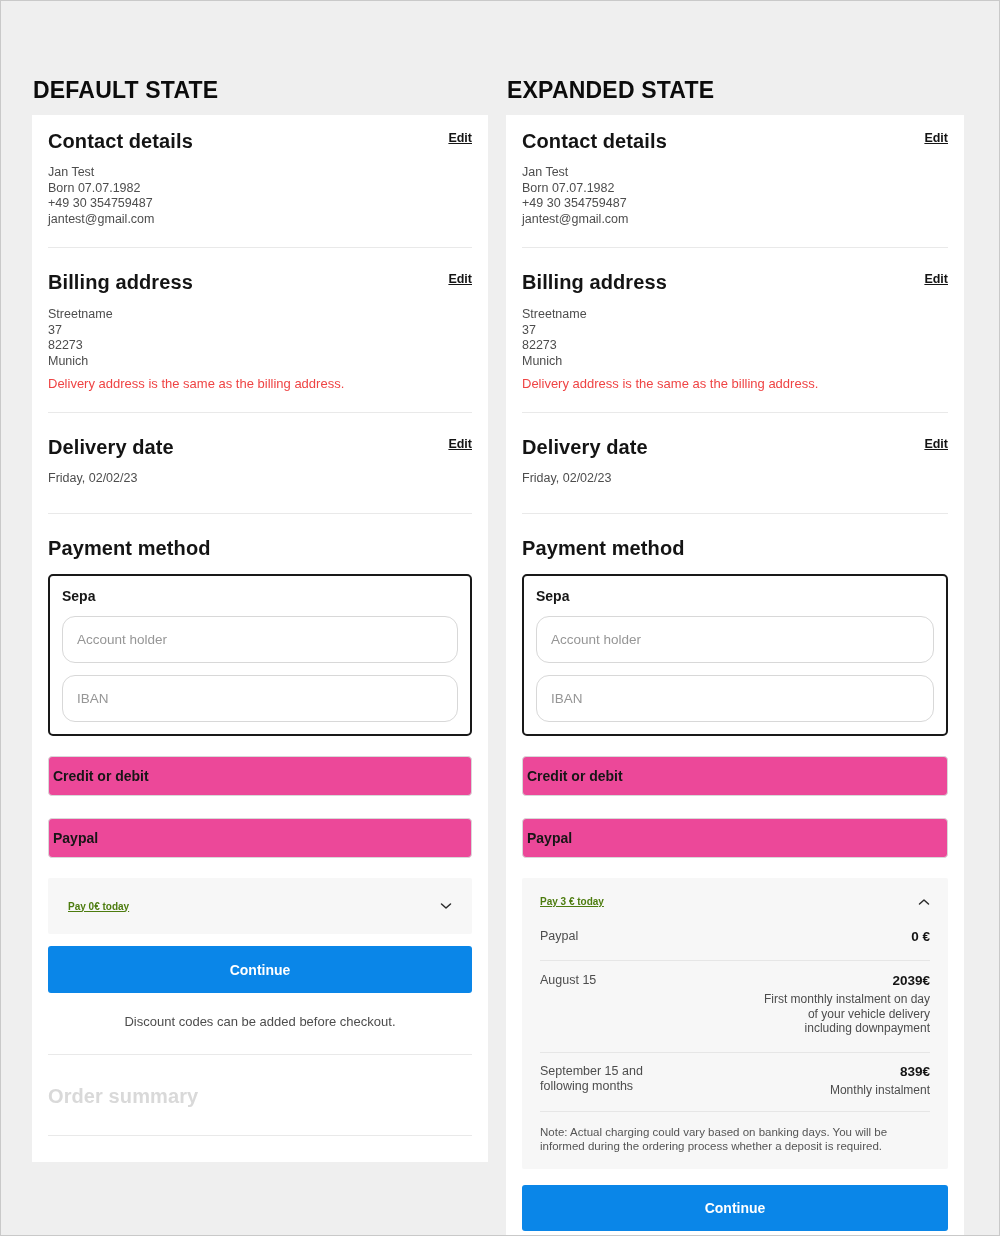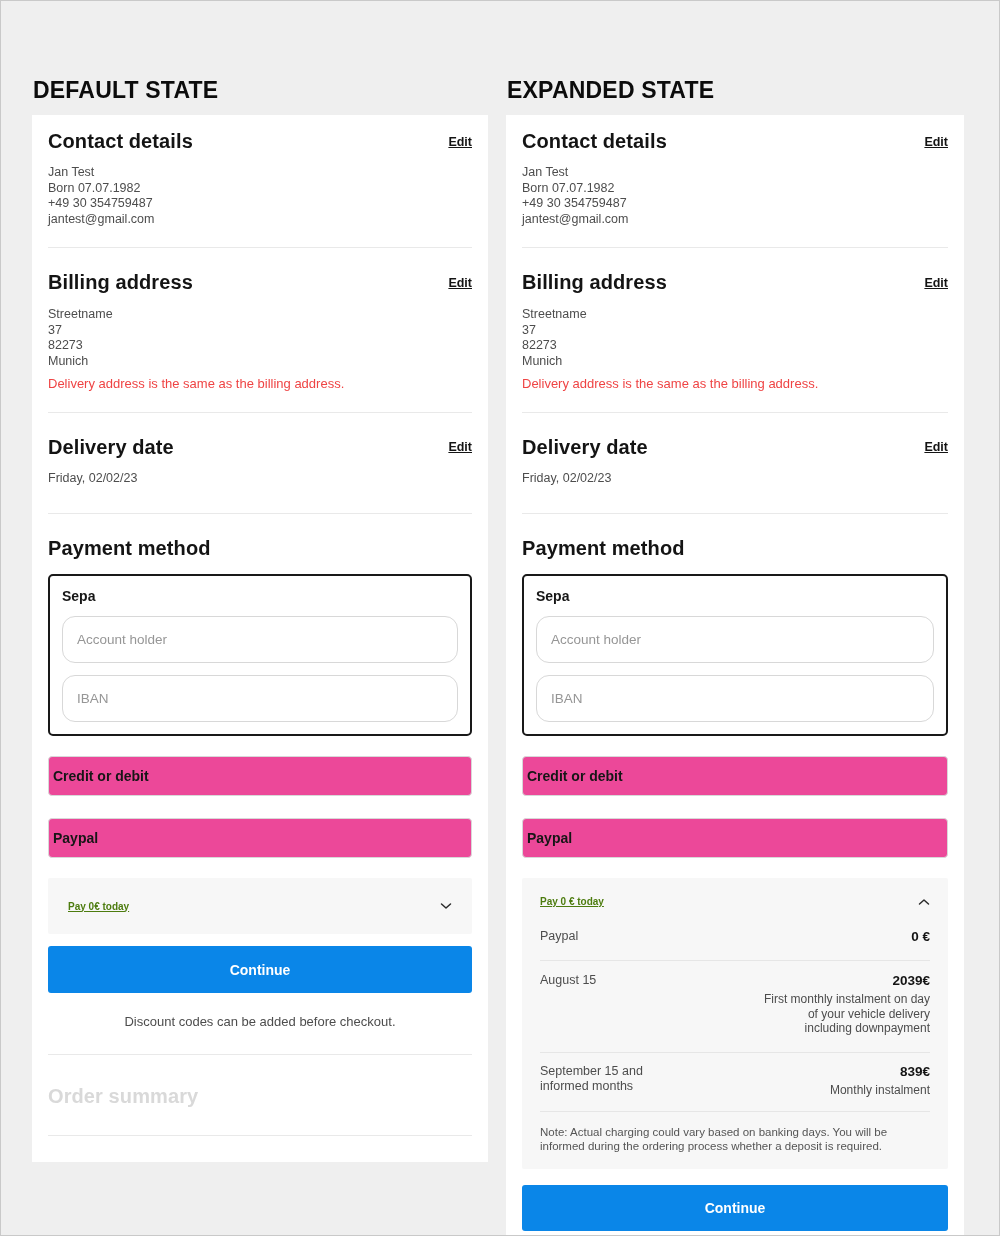--- a/index.html
+++ b/index.html
@@ -20,21 +20,21 @@
   }
   .card{
     background:#ffffff;
     box-sizing:border-box;
     padding:16px 16px 0 16px;
     overflow:hidden;
   }
   .card-left{width:456px;height:1047px;}
   .card-right{width:458px;height:1170px;position:relative;}
 
-  .section-head{display:flex;justify-content:space-between;align-items:center;}
+  .section-head{display:flex;justify-content:space-between;align-items:flex-start;}
   .section-head.gap{margin-top:24px;}
   .section-title{font-size:20px;line-height:21px;font-weight:bold;color:#141414;margin:0;letter-spacing:.1px;}
   .edit-link{
     font-size:12.5px;font-weight:bold;color:#141414;
     text-decoration:underline;cursor:pointer;
   }
   .body-lines{margin-top:13px;font-size:12.5px;line-height:15.5px;color:#4d4d4d;}
   .addr-lines{margin-top:14px;}
   .note-line{margin-top:7px;font-size:13px;line-height:15.5px;color:#ef4444;}
   .divider{border-top:1px solid #e9e9e9;margin-top:20px;height:0;}
@@ -228,21 +228,21 @@
 
       <div class="option-box">
         <span class="option-label">Credit or debit</span>
       </div>
       <div class="option-box paypal">
         <span class="option-label">Paypal</span>
       </div>
 
       <div class="schedule-panel">
         <div class="sched-head">
-          <span class="expander-label">Pay 0 € today</span>
+          <span class="expander-label">Pay 3 € today</span>
           <span>
             <svg class="chev" viewBox="0 0 12 8" width="12" height="8">
               <polyline points="1.5,6 6,2 10.5,6" fill="none" stroke="#2b2b2b" stroke-width="1.5" stroke-linecap="round" stroke-linejoin="round"></polyline>
             </svg>
           </span>
         </div>
 
         <div class="sched-row today">
           <span class="sched-label">Paypal</span>
           <span class="sched-value">0 €</span>
@@ -258,21 +258,21 @@
               <div>of your vehicle delivery</div>
               <div>including downpayment</div>
             </div>
           </span>
         </div>
         <div class="sched-divider d2"></div>
 
         <div class="sched-row september">
           <span class="sched-label">
             <div>September 15 and</div>
-            <div>informed months</div>
+            <div>following months</div>
           </span>
           <span class="sched-right">
             <div class="sched-value">839€</div>
             <div class="sched-desc">Monthly instalment</div>
           </span>
         </div>
         <div class="sched-divider d3"></div>
 
         <div class="sched-note">Note: Actual charging could vary based on banking days. You will be informed during the ordering process whether a deposit is required.</div>
       </div>

